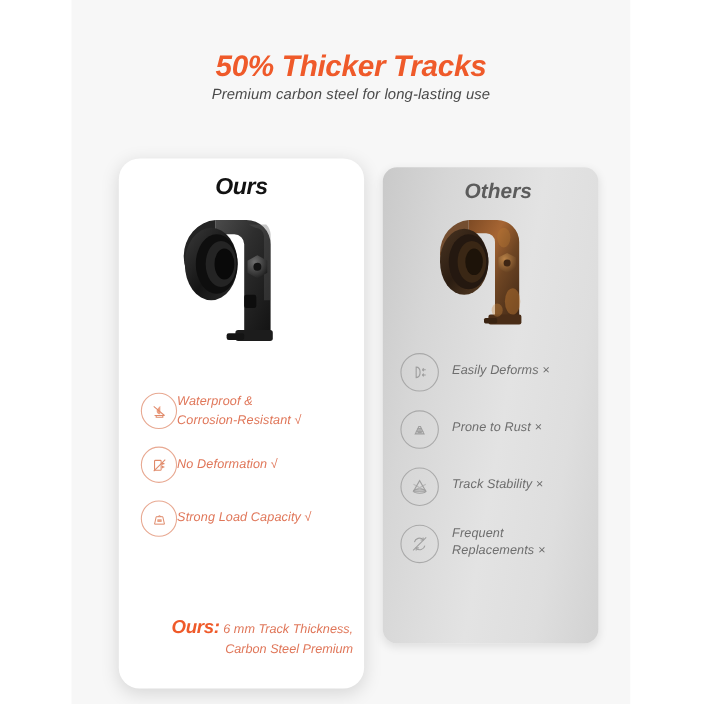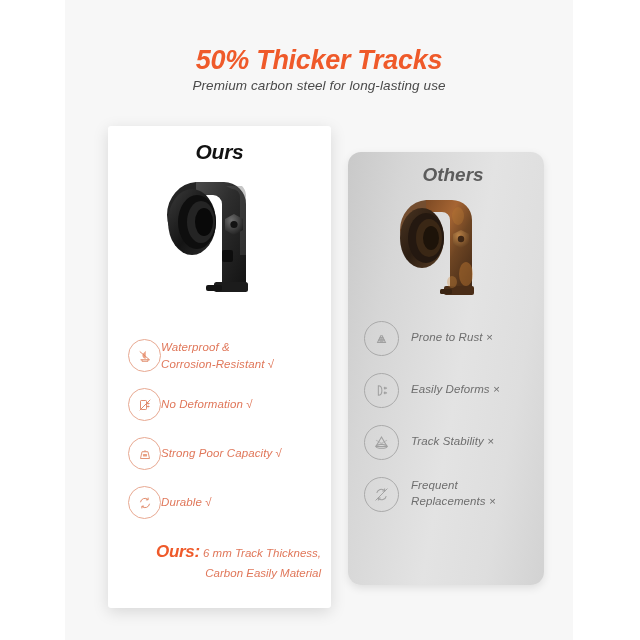--- a/index.html
+++ b/index.html
@@ -123,24 +123,24 @@
   .others-footer b {
     font-size: 15.5px;
     color: #3d3d3d;
     letter-spacing: -0.2px;
   }
 
   
   .card-ours {
     position: absolute;
     left: 108px;
-    top: 126px;
+    top: 144px;
     width: 223px;
     height: 482px;
-    border-radius: 3px;
+    border-radius: 19px;
     background: #ffffff;
     box-shadow: 0 4px 16px rgba(0,0,0,0.13);
     overflow: hidden;
   }
   .ours-title {
     margin: 14px 0 0 0;
     text-align: center;
     font-size: 21px;
     font-weight: bold;
     color: #121212;
@@ -249,41 +249,41 @@
         <ellipse cx="110" cy="30" rx="6" ry="9" fill="#b97a35" opacity="0.35"></ellipse>
         <ellipse cx="104" cy="96" rx="5" ry="6" fill="#d08c3e" opacity="0.35"></ellipse>
       </svg>
     </div>
 
     <div class="others-list">
 
       <div class="o-row">
         <span class="o-icon">
           <svg width="19" height="19" viewBox="0 0 24 24" fill="none" stroke="#8d8d8d" stroke-width="1.3">
+            <path d="M8 6v12c3 0 4.5-2.5 4.5-6S11 6 8 6z"></path>
+            <path d="M19 9h-4m0 0l1.8-1.6M15 9l1.8 1.6"></path>
+            <path d="M19 15h-4m0 0l1.8-1.6M15 15l1.8 1.6"></path>
+          </svg>
+        </span>
+        <span class="o-label">
+          <span>Easily Deforms ×</span>
+        </span>
+      </div>
+
+      <div class="o-row">
+        <span class="o-icon">
+          <svg width="19" height="19" viewBox="0 0 24 24" fill="none" stroke="#8d8d8d" stroke-width="1.3">
             <path d="M7 17h10l-1.5-3H8.5z"></path>
             <path d="M8.5 14h7L14 11h-4z"></path>
             <path d="M10 11h4l-1-2.5h-2z"></path>
             <path d="M9.5 15.5h5M10.5 12.5h3"></path>
           </svg>
         </span>
         <span class="o-label">
           <span>Prone to Rust ×</span>
-        </span>
-      </div>
-
-      <div class="o-row">
-        <span class="o-icon">
-          <svg width="19" height="19" viewBox="0 0 24 24" fill="none" stroke="#8d8d8d" stroke-width="1.3">
-            <path d="M8 6v12c3 0 4.5-2.5 4.5-6S11 6 8 6z"></path>
-            <path d="M19 9h-4m0 0l1.8-1.6M15 9l1.8 1.6"></path>
-            <path d="M19 15h-4m0 0l1.8-1.6M15 15l1.8 1.6"></path>
-          </svg>
-        </span>
-        <span class="o-label">
-          <span>Easily Deforms ×</span>
         </span>
       </div>
 
       <div class="o-row">
         <span class="o-icon">
           <svg width="19" height="19" viewBox="0 0 24 24" fill="none" stroke="#8d8d8d" stroke-width="1.3">
             <path d="M12 5L5 17h14z"></path>
             <ellipse cx="12" cy="17" rx="7" ry="2.4"></ellipse>
             <path d="M5 17l14-8M5 9l14 8" opacity="0.55"></path>
           </svg>
@@ -389,40 +389,28 @@
 
       <div class="u-row">
         <span class="u-icon">
           <svg width="18" height="18" viewBox="0 0 24 24" fill="none" stroke="#e08a6a" stroke-width="1.2">
             <path d="M8 9h8l2 9H6z"></path>
             <path d="M10.3 9a1.8 1.8 0 0 1 3.4 0"></path>
             <rect x="9.3" y="12" width="5.4" height="3.4" rx="0.6" fill="#e8a184" stroke="none"></rect>
           </svg>
         </span>
         <span class="u-label">
-          <span>Strong Poor Capacity √</span>
-        </span>
-      </div>
-
-      <div class="u-row">
-        <span class="u-icon">
-          <svg width="18" height="18" viewBox="0 0 24 24" fill="none" stroke="#e08a6a" stroke-width="1.3">
-            <path d="M6 11a6 6 0 0 1 10-3.6"></path>
-            <path d="M18 13a6 6 0 0 1-10 3.6"></path>
-            <path d="M16.2 4.8v3h-3M7.8 19.2v-3h3"></path>
-          </svg>
-        </span>
-        <span class="u-label">
-          <span>Durable √</span>
-        </span>
-      </div>
+          <span>Strong Load Capacity √</span>
+        </span>
+      </div>
+
 
     </div>
 
     <div class="ours-footer">
       <b>Ours:</b>
       <span>6 mm Track Thickness,</span><br>
-      <span>Carbon Easily Material</span>
+      <span>Carbon Steel Premium</span>
     </div>
 
   </div>
 
 </div>
 
 </body></html>

